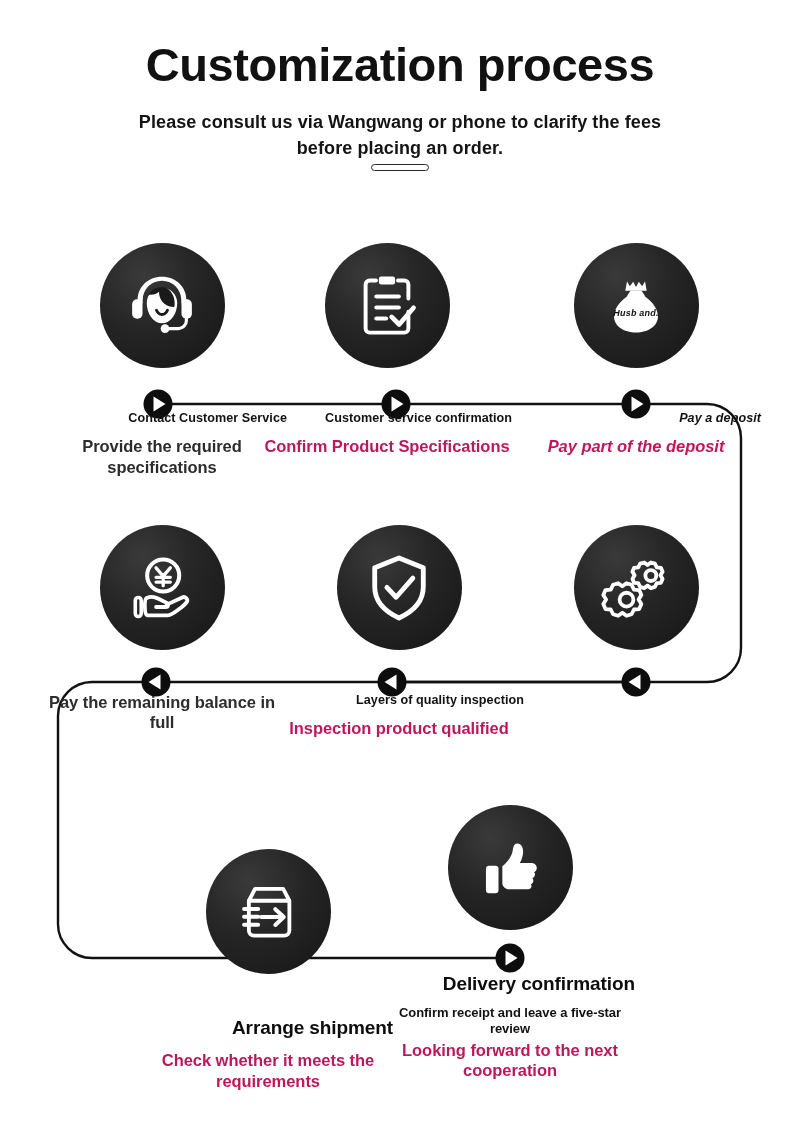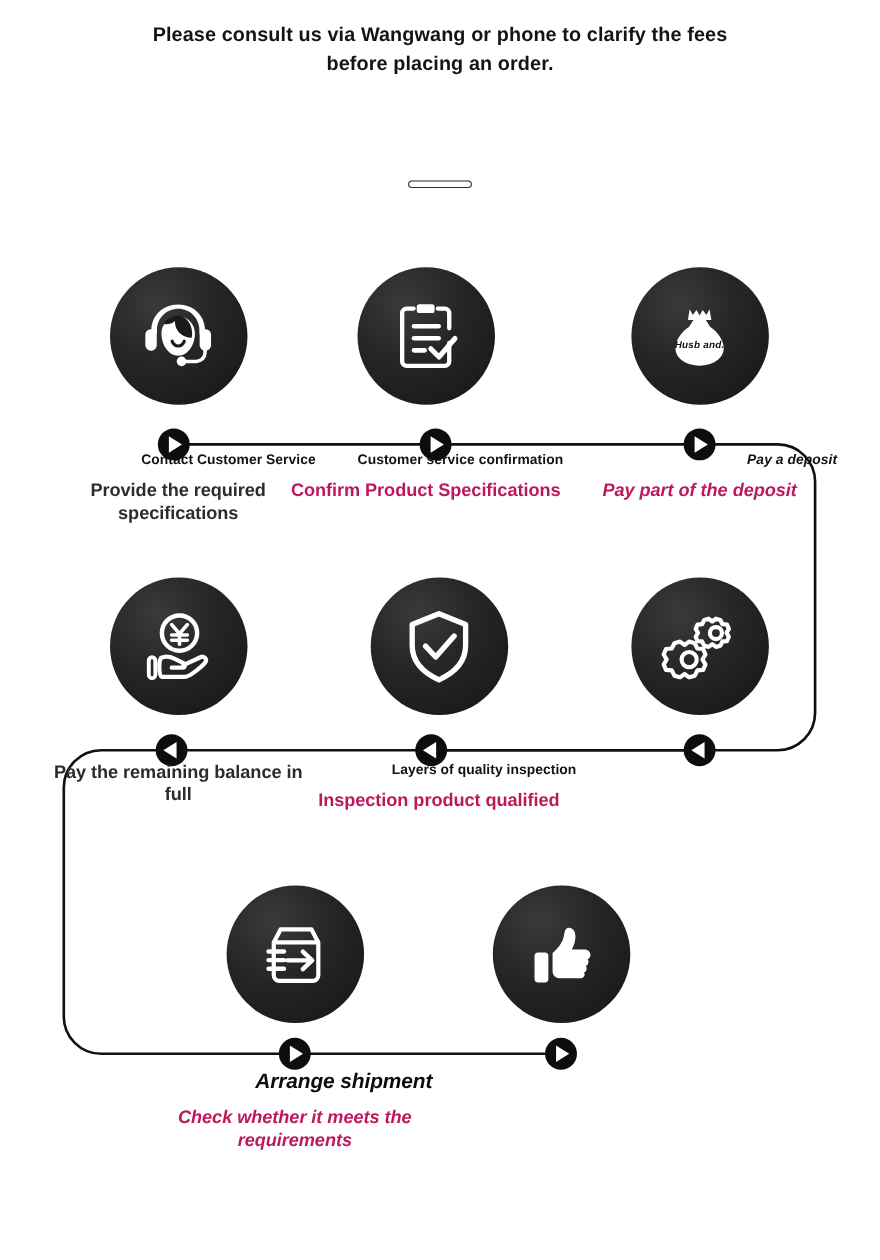--- a/index.html
+++ b/index.html
@@ -137,20 +137,21 @@
     margin-top: 9px;
   }
   .step-desc.small + .step-desc { margin-top: 2px; }
 </style>
 </head>
 <body>
 
 <div id="page">
 
   <div class="header">
+    <h1 class="page-title">Customization process</h1>
     <p class="subtitle">Please consult us via Wangwang or phone to clarify the fees before placing an order.</p>
   </div>
   <div class="divider"></div>
 
   <svg class="connectors" viewBox="0 0 800 1145" width="800" height="1145">
 
     <path d="M158,404 H707 A34,34 0 0 1 741,438 V648 A34,34 0 0 1 707,682 H392" fill="none" stroke="#111111" stroke-width="2.4" stroke-linecap="round"></path>
 
     <path d="M636,682 H92 A34,34 0 0 0 58,716 V924 A34,34 0 0 0 92,958 H268" fill="none" stroke="#111111" stroke-width="2.4" stroke-linecap="round"></path>
 
@@ -277,21 +278,21 @@
         <g fill="none" stroke="#ffffff" stroke-width="3.2" stroke-linejoin="round">
           <path d="M44.5 10.5 l3.4 1 1.6 3.2 3.5 .3 1.4 3.3 -1.8 3 1.8 3 -1.4 3.3 -3.5 .3 -1.6 3.2 -3.4 1 -2.8-2.1 -2.8 2.1 -3.4-1 -1.6-3.2 -3.5-.3 -1.4-3.3 1.8-3 -1.8-3 1.4-3.3 3.5-.3 1.6-3.2 3.4-1 2.8 2.1 Z"></path>
           <circle cx="44.5" cy="21.5" r="4.6"></circle>
           <path d="M24 28 l4.3 1.3 2 4 4.4 .4 1.8 4.2 -2.3 3.8 2.3 3.8 -1.8 4.2 -4.4 .4 -2 4 -4.3 1.3 -3.5-2.6 -3.5 2.6 -4.3-1.3 -2-4 -4.4-.4 -1.8-4.2 2.3-3.8 -2.3-3.8 1.8-4.2 4.4-.4 2-4 4.3-1.3 3.5 2.6 Z"></path>
           <circle cx="24" cy="41.8" r="5.8"></circle>
         </g>
       </svg>
     </div>
   </div>
 
-  <div class="step" style="left:143px; top:805px;font-style:italic;">
+  <div class="step" style="left:143px; top:849px;">
     <div class="icon-circle">
       <svg width="72" height="72" viewBox="0 0 64 64">
         <path d="M15 22 L20.5 11.5 H45.5 L51 22" fill="none" stroke="#ffffff" stroke-width="3.4" stroke-linejoin="round"></path>
         <path d="M15 22 H51 V48.5 A4.5 4.5 0 0 1 46.5 53 H19.5 A4.5 4.5 0 0 1 15 48.5 Z" fill="none" stroke="#ffffff" stroke-width="3.4" stroke-linejoin="round"></path>
         <rect x="9" y="27.5" width="16" height="3.6" rx="1.8" fill="#ffffff"></rect>
         <rect x="9" y="34.5" width="16" height="3.6" rx="1.8" fill="#ffffff"></rect>
         <rect x="9" y="41.5" width="16" height="3.6" rx="1.8" fill="#ffffff"></rect>
         <path d="M26 36.5 H45 M38.5 29.5 L46 36.5 L38.5 43.5" fill="none" stroke="#ffffff" stroke-width="3.6" stroke-linecap="round" stroke-linejoin="round"></path>
       </svg>
     </div>
@@ -301,15 +302,20 @@
     </div>
   </div>
 
   <div class="step" style="left:385px; top:805px;">
     <div class="icon-circle">
       <svg width="70" height="70" viewBox="0 0 64 64">
         <rect x="10" y="30" width="11.5" height="25" rx="3" fill="#ffffff"></rect>
         <path d="M25 30.5 C29.5 27 33.5 21.5 34.5 16 C35 13 35.5 9.5 38.5 9.5 C42 9.5 44 12.5 44 17 C44 21 42.5 25 41 27.5 H51.5 C54.5 27.5 56.5 29.5 56.5 32 C56.5 33.7 55.5 35.2 54 36 C55.5 36.8 55 40.5 52.5 41.5 C54 42.5 53.5 46 51 47 C52.5 48.2 51.5 51.5 48.5 51.5 H31 C28 51.5 25 49 25 46 Z" fill="#ffffff"></path>
       </svg>
     </div>
+    <div class="labels">
+      <div class="step-title big">Delivery confirmation</div>
+      <div class="step-desc small">Confirm receipt and leave a five-star review</div>
+      <div class="step-desc dark">Looking forward to the next cooperation</div>
+    </div>
   </div>
 
 </div>
 
 </body></html>

